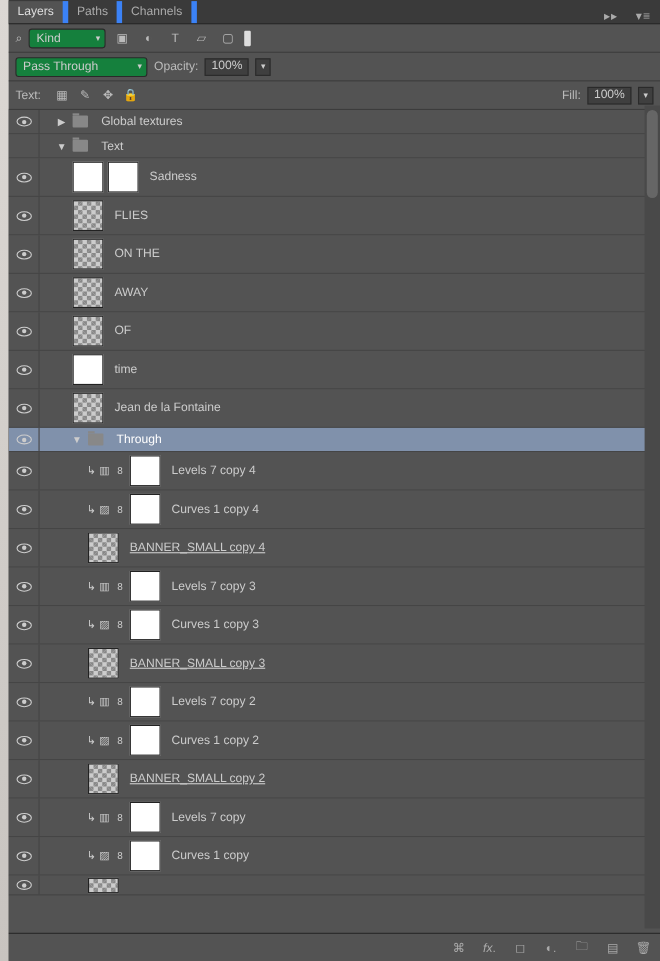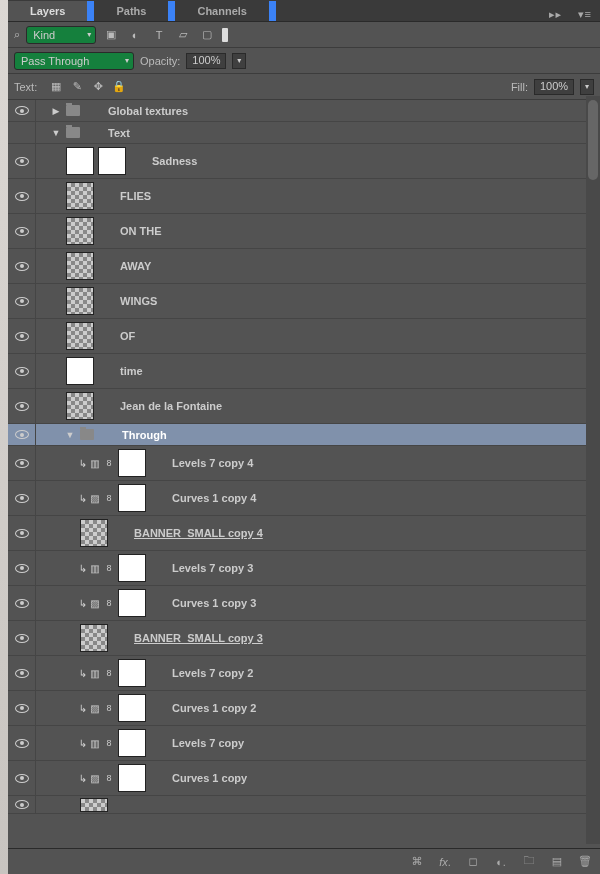--- a/index.html
+++ b/index.html
@@ -1,20 +1,20 @@
 <!DOCTYPE html>
 <html><head>
 <meta charset="utf-8">
 <style>
 * { margin: 0; padding: 0; box-sizing: border-box; font-family: "Lucida Grande", Tahoma, sans-serif; font-size: 11px; }
 body { background: #535353; color: #ccc; width: 600px; height: 874px; overflow: hidden; position: relative; }
 .edge { position: absolute; left: 0; top: 0; width: 8px; height: 874px; background: linear-gradient(#dcd8d4, #c8c4c0); }
 .panel { position: absolute; left: 8px; top: 0; right: 0; bottom: 0; background: #535353; display: flex; flex-direction: column; }
 .tabbar { height: 22px; background: #3a3a3a; display: flex; align-items: flex-end; border-bottom: 1px solid #2a2a2a; }
-.tab { padding: 4px 22px; color: #aaa; cursor: pointer; border-right: 7px solid #3b82f6; font-weight: bold; }
+.tab { padding: 4px 8px; color: #aaa; cursor: pointer; border-right: 5px solid #3b82f6; }
 .tab.active { background: #535353; color: #ddd; }
 .tab-gap { flex: 1; }
 .tab-menu { padding: 0 8px; color: #aaa; letter-spacing: 1px; }
 .ctrlrow { height: 26px; display: flex; align-items: center; padding: 0 6px; gap: 6px; border-bottom: 1px solid #3c3c3c; }
 .dropdown { background: #15803d; border: 1px solid #2a2a2a; border-radius: 3px; padding: 2px 18px 2px 6px; color: #ccc; position: relative; min-width: 70px; height: 18px; display: inline-flex; align-items: center; }
 .dropdown::after { content: "▾"; position: absolute; right: 4px; font-size: 8px; color: #ccc; }
 .iconbtn { width: 18px; height: 18px; display: inline-flex; align-items: center; justify-content: center; color: #bbb; }
 .lbl { color: #bbb; }
 .pctfield { background: #3f3f3f; border: 1px solid #2a2a2a; width: 40px; height: 16px; color: #ccc; text-align: center; }
 .pctbtn { width: 14px; height: 16px; background: #3f3f3f; border: 1px solid #2a2a2a; display: inline-flex; align-items: center; justify-content: center; font-size: 8px; }
@@ -29,21 +29,21 @@
 .indent { display: inline-block; }
 .disclose { width: 12px; display: inline-flex; justify-content: center; font-size: 9px; color: #ccc; }
 .foldericon { width: 14px; height: 11px; background: #888; border-radius: 1px; margin: 0 4px; position: relative; display: inline-block; }
 .foldericon::before { content: ""; position: absolute; top: -2px; left: 0; width: 6px; height: 2px; background: #888; }
 .thumb { width: 28px; height: 28px; border: 1px solid #222; margin: 0 2px; display: inline-block; }
 .checker { background-image: linear-gradient(45deg,#888 25%,transparent 25%),linear-gradient(-45deg,#888 25%,transparent 25%),linear-gradient(45deg,transparent 75%,#888 75%),linear-gradient(-45deg,transparent 75%,#888 75%); background-size: 8px 8px; background-position: 0 0,0 4px,4px -4px,-4px 0; background-color: #ccc; }
 .white { background: #fff; }
 .adjicon { width: 14px; display: inline-flex; justify-content: center; font-size: 10px; color: #ccc; }
 .link { width: 10px; display: inline-flex; justify-content: center; font-size: 9px; color: #ccc; margin:0 2px; }
 .clipmark { width: 10px; display: inline-flex; justify-content: center; font-size: 10px; color: #ccc; }
-.layername { margin-left: 24px; color: #ccc; font-weight: bold; }
+.layername { margin-left: 8px; color: #ccc; }
 .row.selected .layername { color: #fff; }
 .underlined { text-decoration: underline; }
 .footer { height: 26px; border-top: 1px solid #2a2a2a; background: #535353; display: flex; align-items: center; justify-content: flex-end; padding: 0 8px; gap: 14px; }
 .ficon { color: #aaa; width: 14px; text-align: center; }
 .sb { position: absolute; right: 0; top: 96px; bottom: 30px; width: 14px; background: #494949; }
 .sbthumb { position: absolute; left: 2px; right: 2px; top: 4px; height: 80px; background: #666; border-radius: 5px; }
 .filterbadge { width: 6px; height: 14px; background: #ddd; border-radius: 1px; }
 </style>
 </head>
 <body>
@@ -141,28 +141,20 @@
         <span class="indent" style="width:28px"></span>
         <span class="thumb checker"></span>
         <span class="layername">AWAY</span>
       </div>
       <div class="row">
         <div class="eye">
           <span class="eyeicon"></span>
         </div>
         <span class="indent" style="width:28px"></span>
         <span class="thumb checker"></span>
-        <span class="layername">WINGS</span>
-      </div>
-      <div class="row">
-        <div class="eye">
-          <span class="eyeicon"></span>
-        </div>
-        <span class="indent" style="width:28px"></span>
-        <span class="thumb checker"></span>
         <span class="layername">OF</span>
       </div>
       <div class="row">
         <div class="eye">
           <span class="eyeicon"></span>
         </div>
         <span class="indent" style="width:28px"></span>
         <span class="thumb white"></span>
         <span class="layername">time</span>
       </div>
@@ -257,20 +249,28 @@
       <div class="row">
         <div class="eye">
           <span class="eyeicon"></span>
         </div>
         <span class="indent" style="width:42px"></span>
         <span class="clipmark">↳</span>
         <span class="adjicon">▨</span>
         <span class="link">8</span>
         <span class="thumb white"></span>
         <span class="layername">Curves 1 copy 2</span>
+      </div>
+      <div class="row">
+        <div class="eye">
+          <span class="eyeicon"></span>
+        </div>
+        <span class="indent" style="width:42px"></span>
+        <span class="thumb checker"></span>
+        <span class="layername underlined">BANNER_SMALL copy 2</span>
       </div>
       <div class="row">
         <div class="eye">
           <span class="eyeicon"></span>
         </div>
         <span class="indent" style="width:42px"></span>
         <span class="clipmark">↳</span>
         <span class="adjicon">▥</span>
         <span class="link">8</span>
         <span class="thumb white"></span>

